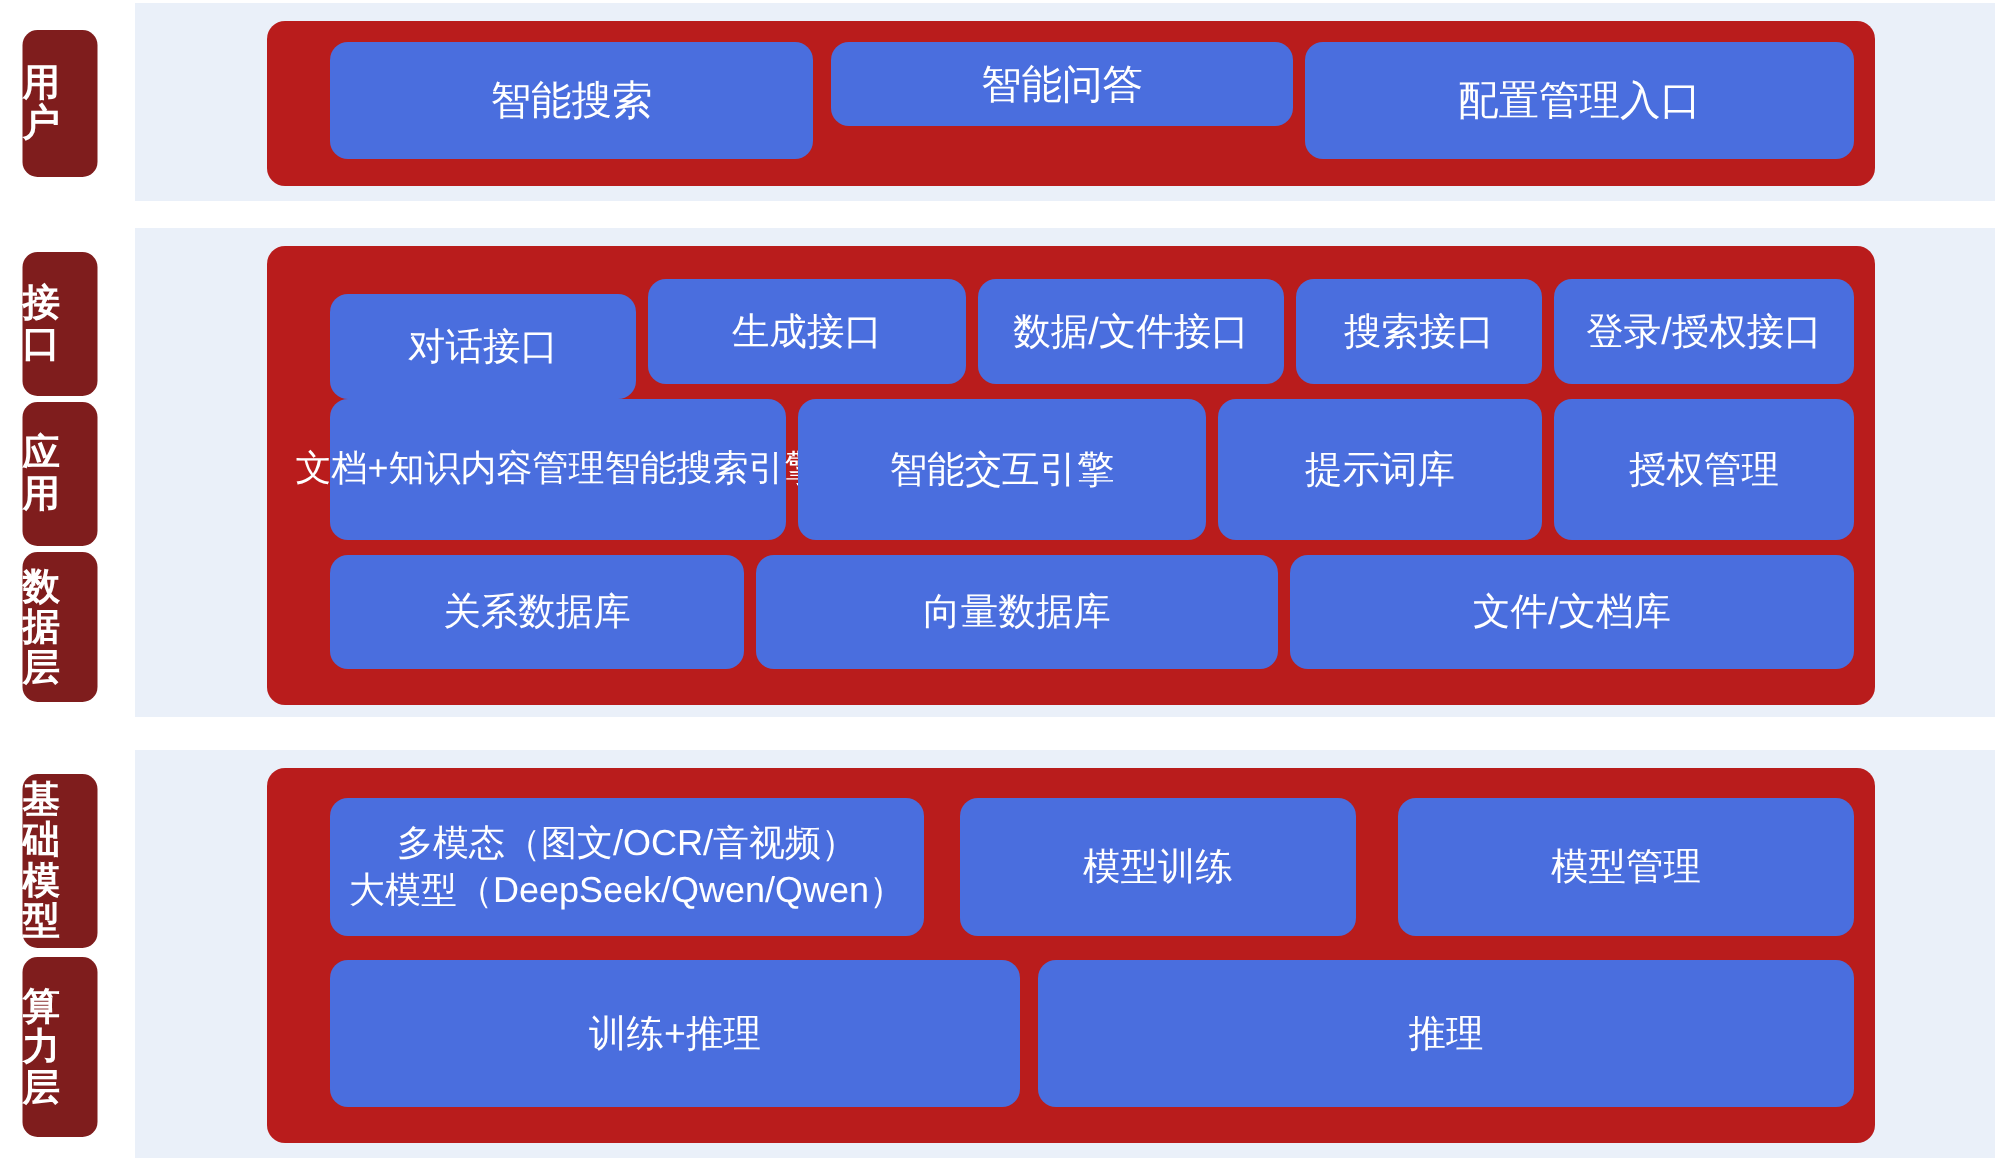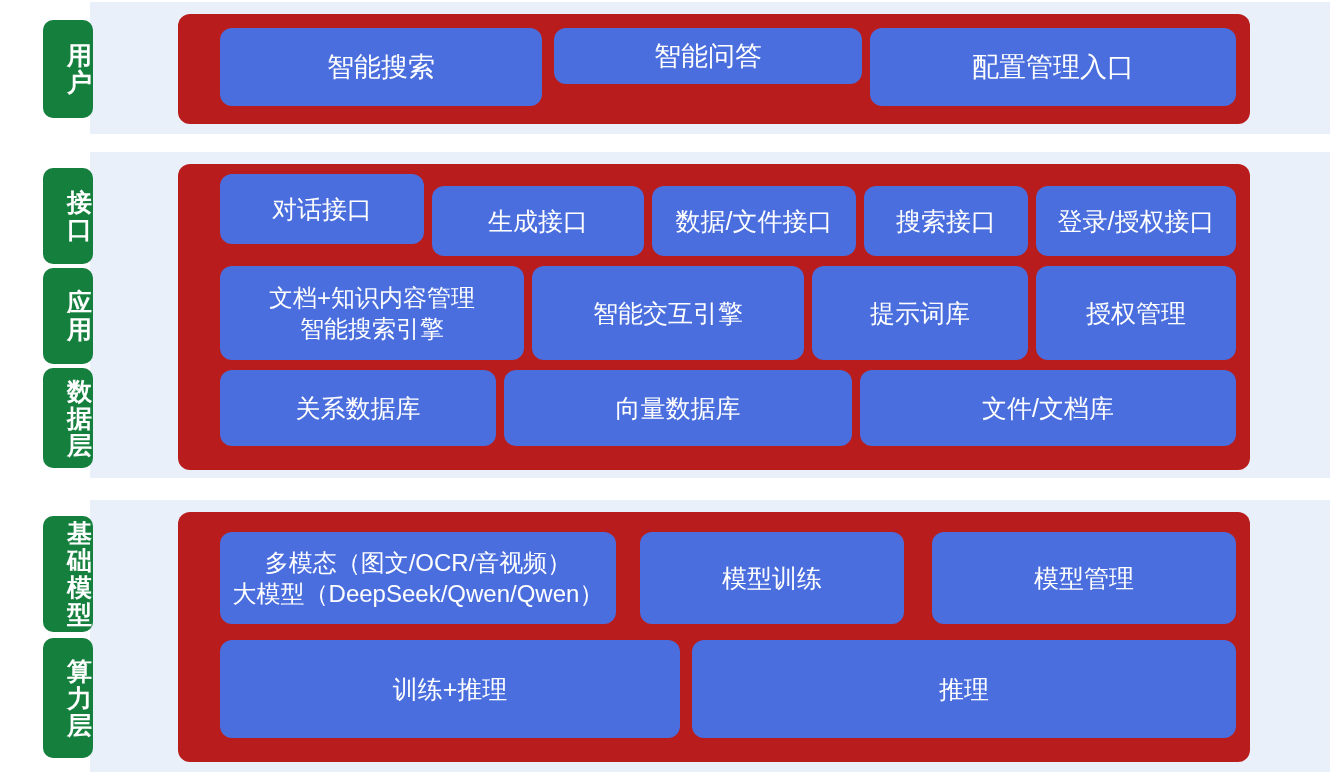--- a/index.html
+++ b/index.html
@@ -31,33 +31,32 @@
   }
   .band-user   { top: 2px;   height: 132px; }
   .band-mid    { top: 152px; height: 326px; }
   .band-bottom { top: 500px; height: 272px; }
 
   
   .tab {
     position: absolute;
     left: 15px;
     width: 50px;
-    background: #15803d;
+    background: #7f1d1d;
     border-radius: 10px;
     color: #ffffff;
     font-size: 25px;
     font-weight: bold;
     line-height: 1.08;
     letter-spacing: 1px;
     display: flex;
     align-items: center;
     justify-content: center;
-    text-align: right;
+    text-align: left;
     box-sizing: border-box;
-    margin-left: 28px;
   }
   .tab span { display: block; }
 
   
   .card {
     position: absolute;
     left: 90px;
     right: 10px;
     background: #b91c1c;
     border-radius: 12px;
@@ -113,37 +112,37 @@
   </div>
   <div class="tab" style="top:268px; height:96px;">
     <span>应用</span>
   </div>
   <div class="tab" style="top:368px; height:100px;">
     <span>数据层</span>
   </div>
 
   <div class="card" style="top:164px; height:306px; left:178px; width:1072px;">
 
-    <div class="box t26" style="left:42px; top:10px; width:204px; height:70px;">
+    <div class="box t26" style="left:42px; top:32px; width:204px; height:70px;">
       <span class="line">对话接口</span>
     </div>
     <div class="box t26" style="left:254px; top:22px; width:212px; height:70px;">
       <span class="line">生成接口</span>
     </div>
     <div class="box t26" style="left:474px; top:22px; width:204px; height:70px;">
       <span class="line">数据/文件接口</span>
     </div>
     <div class="box t26" style="left:686px; top:22px; width:164px; height:70px;">
       <span class="line">搜索接口</span>
     </div>
     <div class="box t26" style="left:858px; top:22px; width:200px; height:70px;">
       <span class="line">登录/授权接口</span>
     </div>
 
-    <div class="box t24" style="left:42px; top:102px; width:304px; height:94px; flex-direction:column;">
+    <div class="box t24" style="left:42px; top:102px; width:304px; height:94px; flex-direction:row;">
       <span class="line">文档+知识内容管理</span>
       <span class="line">智能搜索引擎</span>
     </div>
     <div class="box t26" style="left:354px; top:102px; width:272px; height:94px;">
       <span class="line">智能交互引擎</span>
     </div>
     <div class="box t26" style="left:634px; top:102px; width:216px; height:94px;">
       <span class="line">提示词库</span>
     </div>
     <div class="box t26" style="left:858px; top:102px; width:200px; height:94px;">

